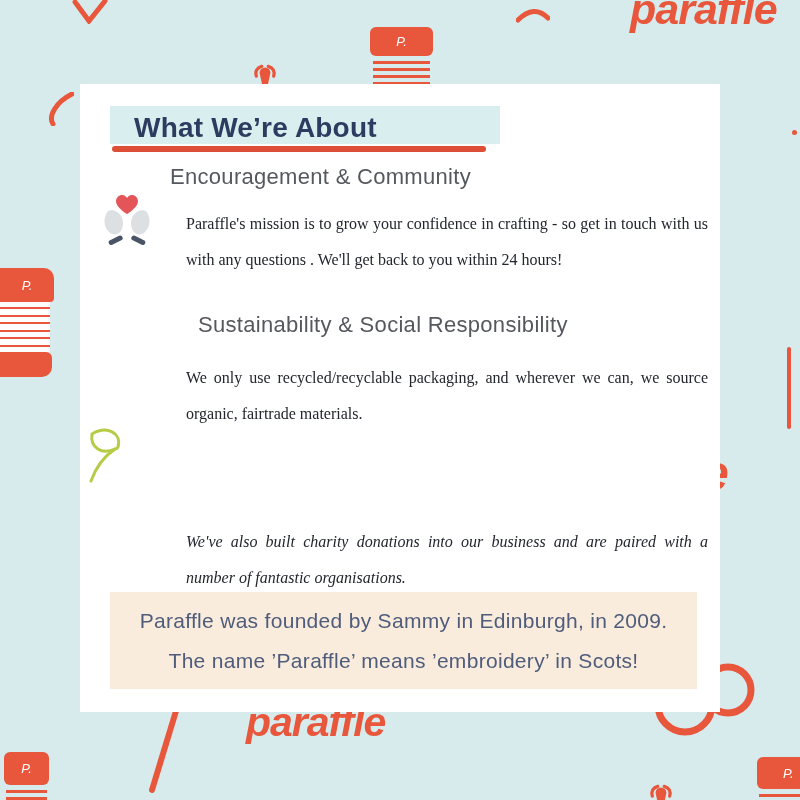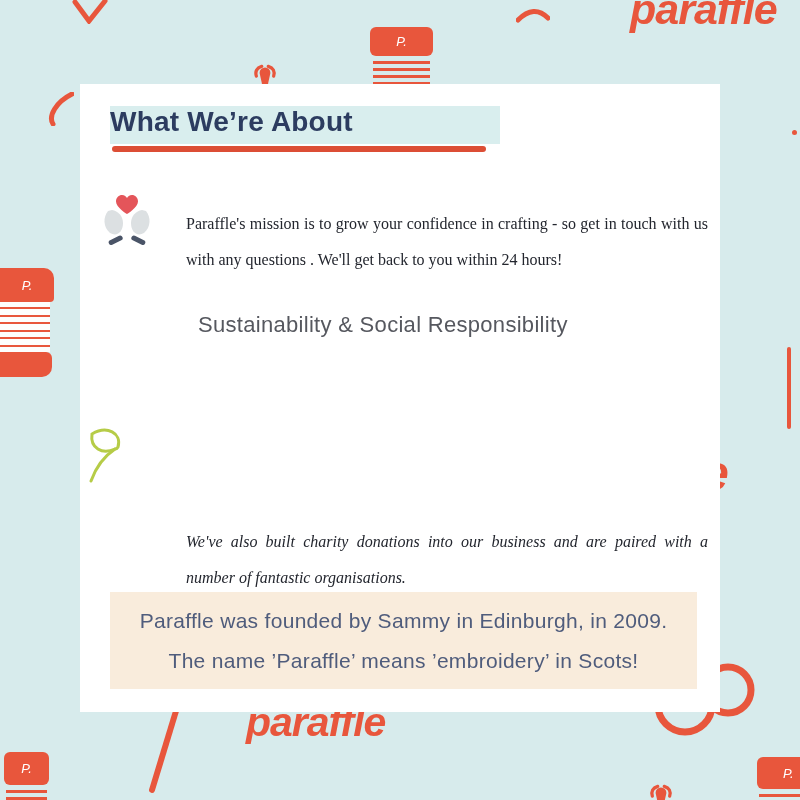--- a/index.html
+++ b/index.html
@@ -62,22 +62,22 @@
   .spool-left .wrap{height:50px;width:50px;background:#fdfdfd;display:flex;
         flex-direction:column;justify-content:space-evenly;}
   .spool-left .wrap i{display:block;height:2px;background:var(--accent-orange);}
   .spool-left .cap-bot{height:25px;width:52px;background:var(--accent-orange);
         border-radius:0 6px 10px 0;}
 
   
   .card{position:absolute;left:80px;top:84px;width:640px;height:628px;
         background:#ffffff;z-index:2;}
   .title-bar{position:absolute;left:30px;top:22px;width:390px;height:38px;
-        background:var(--title-highlight);display:flex;align-items:flex-start;
-        box-sizing:border-box;padding-left:0;}
+        background:var(--title-highlight);display:flex;align-items:flex-end;
+        box-sizing:border-box;padding-left:24px;}
   .title-bar h1{margin:0;font-size:28px;font-weight:bold;color:var(--title-navy);
         letter-spacing:0.2px;}
   .title-underline{position:absolute;left:32px;top:62px;width:374px;height:6px;
         border-radius:3px;background:var(--underline-red);}
   .sec-head{position:absolute;left:90px;margin:0;font-size:22px;font-weight:400;
         color:var(--heading-gray);letter-spacing:0.3px;}
   .sec1-head{top:80px;}
   .sec2-head{top:228px;margin-left:28px;}
   .para{position:absolute;left:90px;width:522px;margin:16px;
         font-family:"Liberation Serif",serif;font-size:16px;line-height:36px;
@@ -190,37 +190,39 @@
       </div>
   </div>
 
   <div class="card">
 
     <div class="title-bar">
       <h1>What We’re About</h1>
     </div>
     <div class="title-underline"></div>
 
+    <h2 class="sec-head sec1-head">Encouragement &amp; Community</h2>
 
     <svg class="hands-icon" width="50" height="58" viewBox="0 0 50 58">
       <path fill="var(--heart-red)" d="M25 22 C25 22 14 15.5 14 9.5 C14 5.5 17 3 20 3
             C22.5 3 24.3 4.5 25 6 C25.7 4.5 27.5 3 30 3 C33 3 36 5.5 36 9.5
             C36 15.5 25 22 25 22 Z"></path>
       <path fill="var(--hand-gray)" d="M6 19 C1 25 1 35 8 41 C15 45 21 40 21 31
             C21 24 16 19 10 18 Z"></path>
       <path fill="var(--hand-gray)" d="M44 19 C49 25 49 35 42 41 C35 45 29 40 29 31
             C29 24 34 19 40 18 Z"></path>
       <rect fill="var(--cuff-slate)" x="6" y="46" width="15" height="5" rx="2.5" transform="rotate(-26 13 48)"></rect>
       <rect fill="var(--cuff-slate)" x="29" y="46" width="15" height="5" rx="2.5" transform="rotate(26 37 48)"></rect>
     </svg>
 
     <p class="para p1">Paraffle's mission is to grow your confidence in crafting - so get in touch with us with any questions . We'll get back to you within 24 hours!</p>
 
     <h2 class="sec-head sec2-head">Sustainability &amp; Social Responsibility</h2>
 
+    <p class="para p2">We only use recycled/recyclable packaging, and wherever we can, we source organic, fairtrade materials.</p>
 
     <svg class="leaf-icon" width="44" height="60" viewBox="0 0 44 60">
       <path stroke="var(--leaf-green)" stroke-width="3" fill="none" stroke-linecap="round" d="M7 57 C12 43 19 33 31 25"></path>
       <path stroke="var(--leaf-green)" stroke-width="3" fill="none" stroke-linecap="round" d="M31 25 C18 31 6 24 8 10 C23 1 38 9 34 23 C33 25 32 25 31 25 Z"></path>
     </svg>
 
 
     <p class="para p4">We've also built charity donations into our business and are paired with a number of fantastic organisations.</p>
 
     <div class="footer-box">

